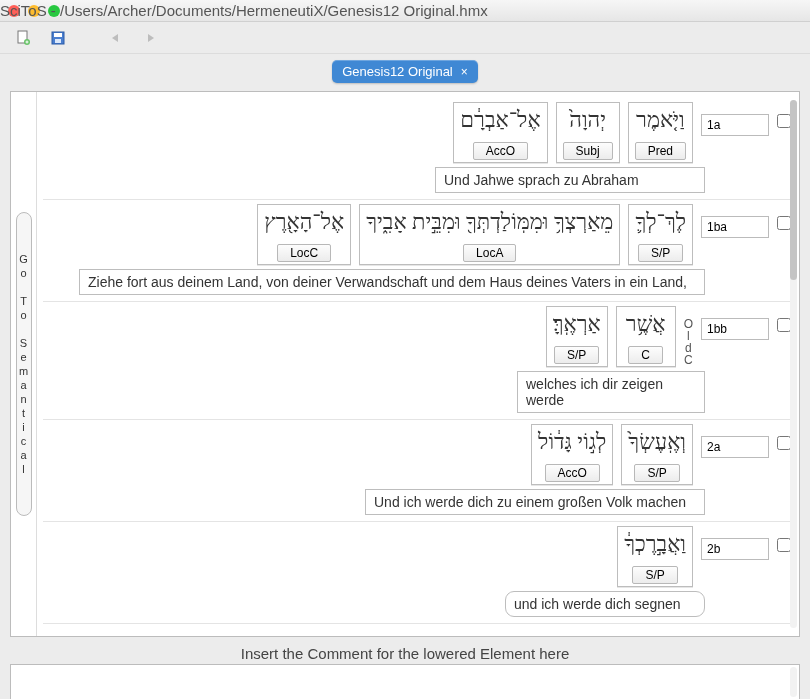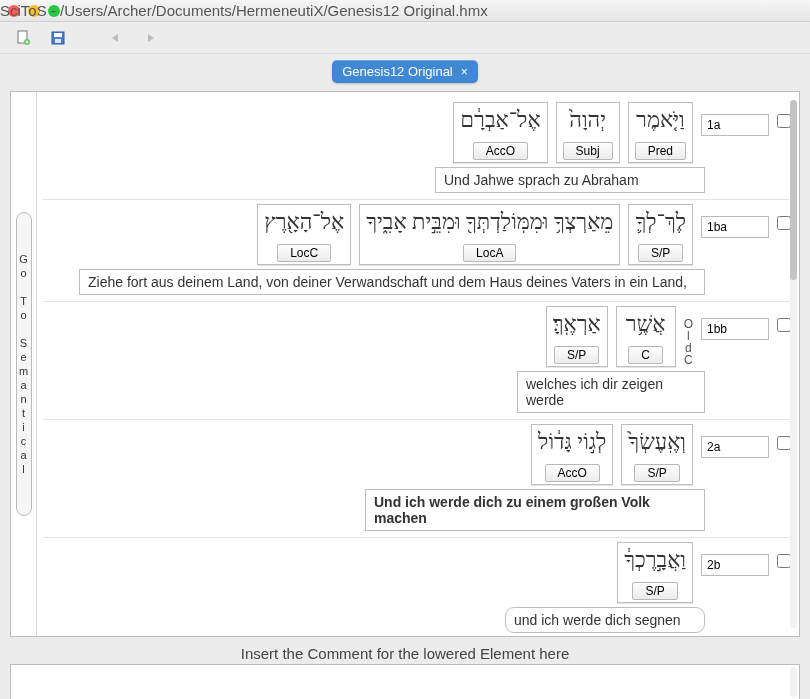--- a/index.html
+++ b/index.html
@@ -355,21 +355,21 @@
               <button class="role-btn">AccO</button>
             </div>
             <div class="unit">
               <div class="hebrew">וְאֶֽעֶשְׂךָ֙</div>
               <button class="role-btn">S/P</button>
             </div>
           </div>
           <input class="ref-input" value="2a" style="">
           <input type="checkbox" class="chk" style="">
         </div>
-        <div class="trans-row" style="padding-right: 86px; font-weight: bold;">
+        <div class="trans-row" style="padding-right: 86px;">
           <div class="translation" style="width: 340px;">Und ich werde dich zu einem großen Volk machen</div>
         </div>
       </div>
       <div class="clause">
         <div class="clause-top">
           <div class="units">
             <div class="unit">
               <div class="hebrew">וַאֲבָ֣רֶכְךָ֔</div>
               <button class="role-btn">S/P</button>
             </div>

